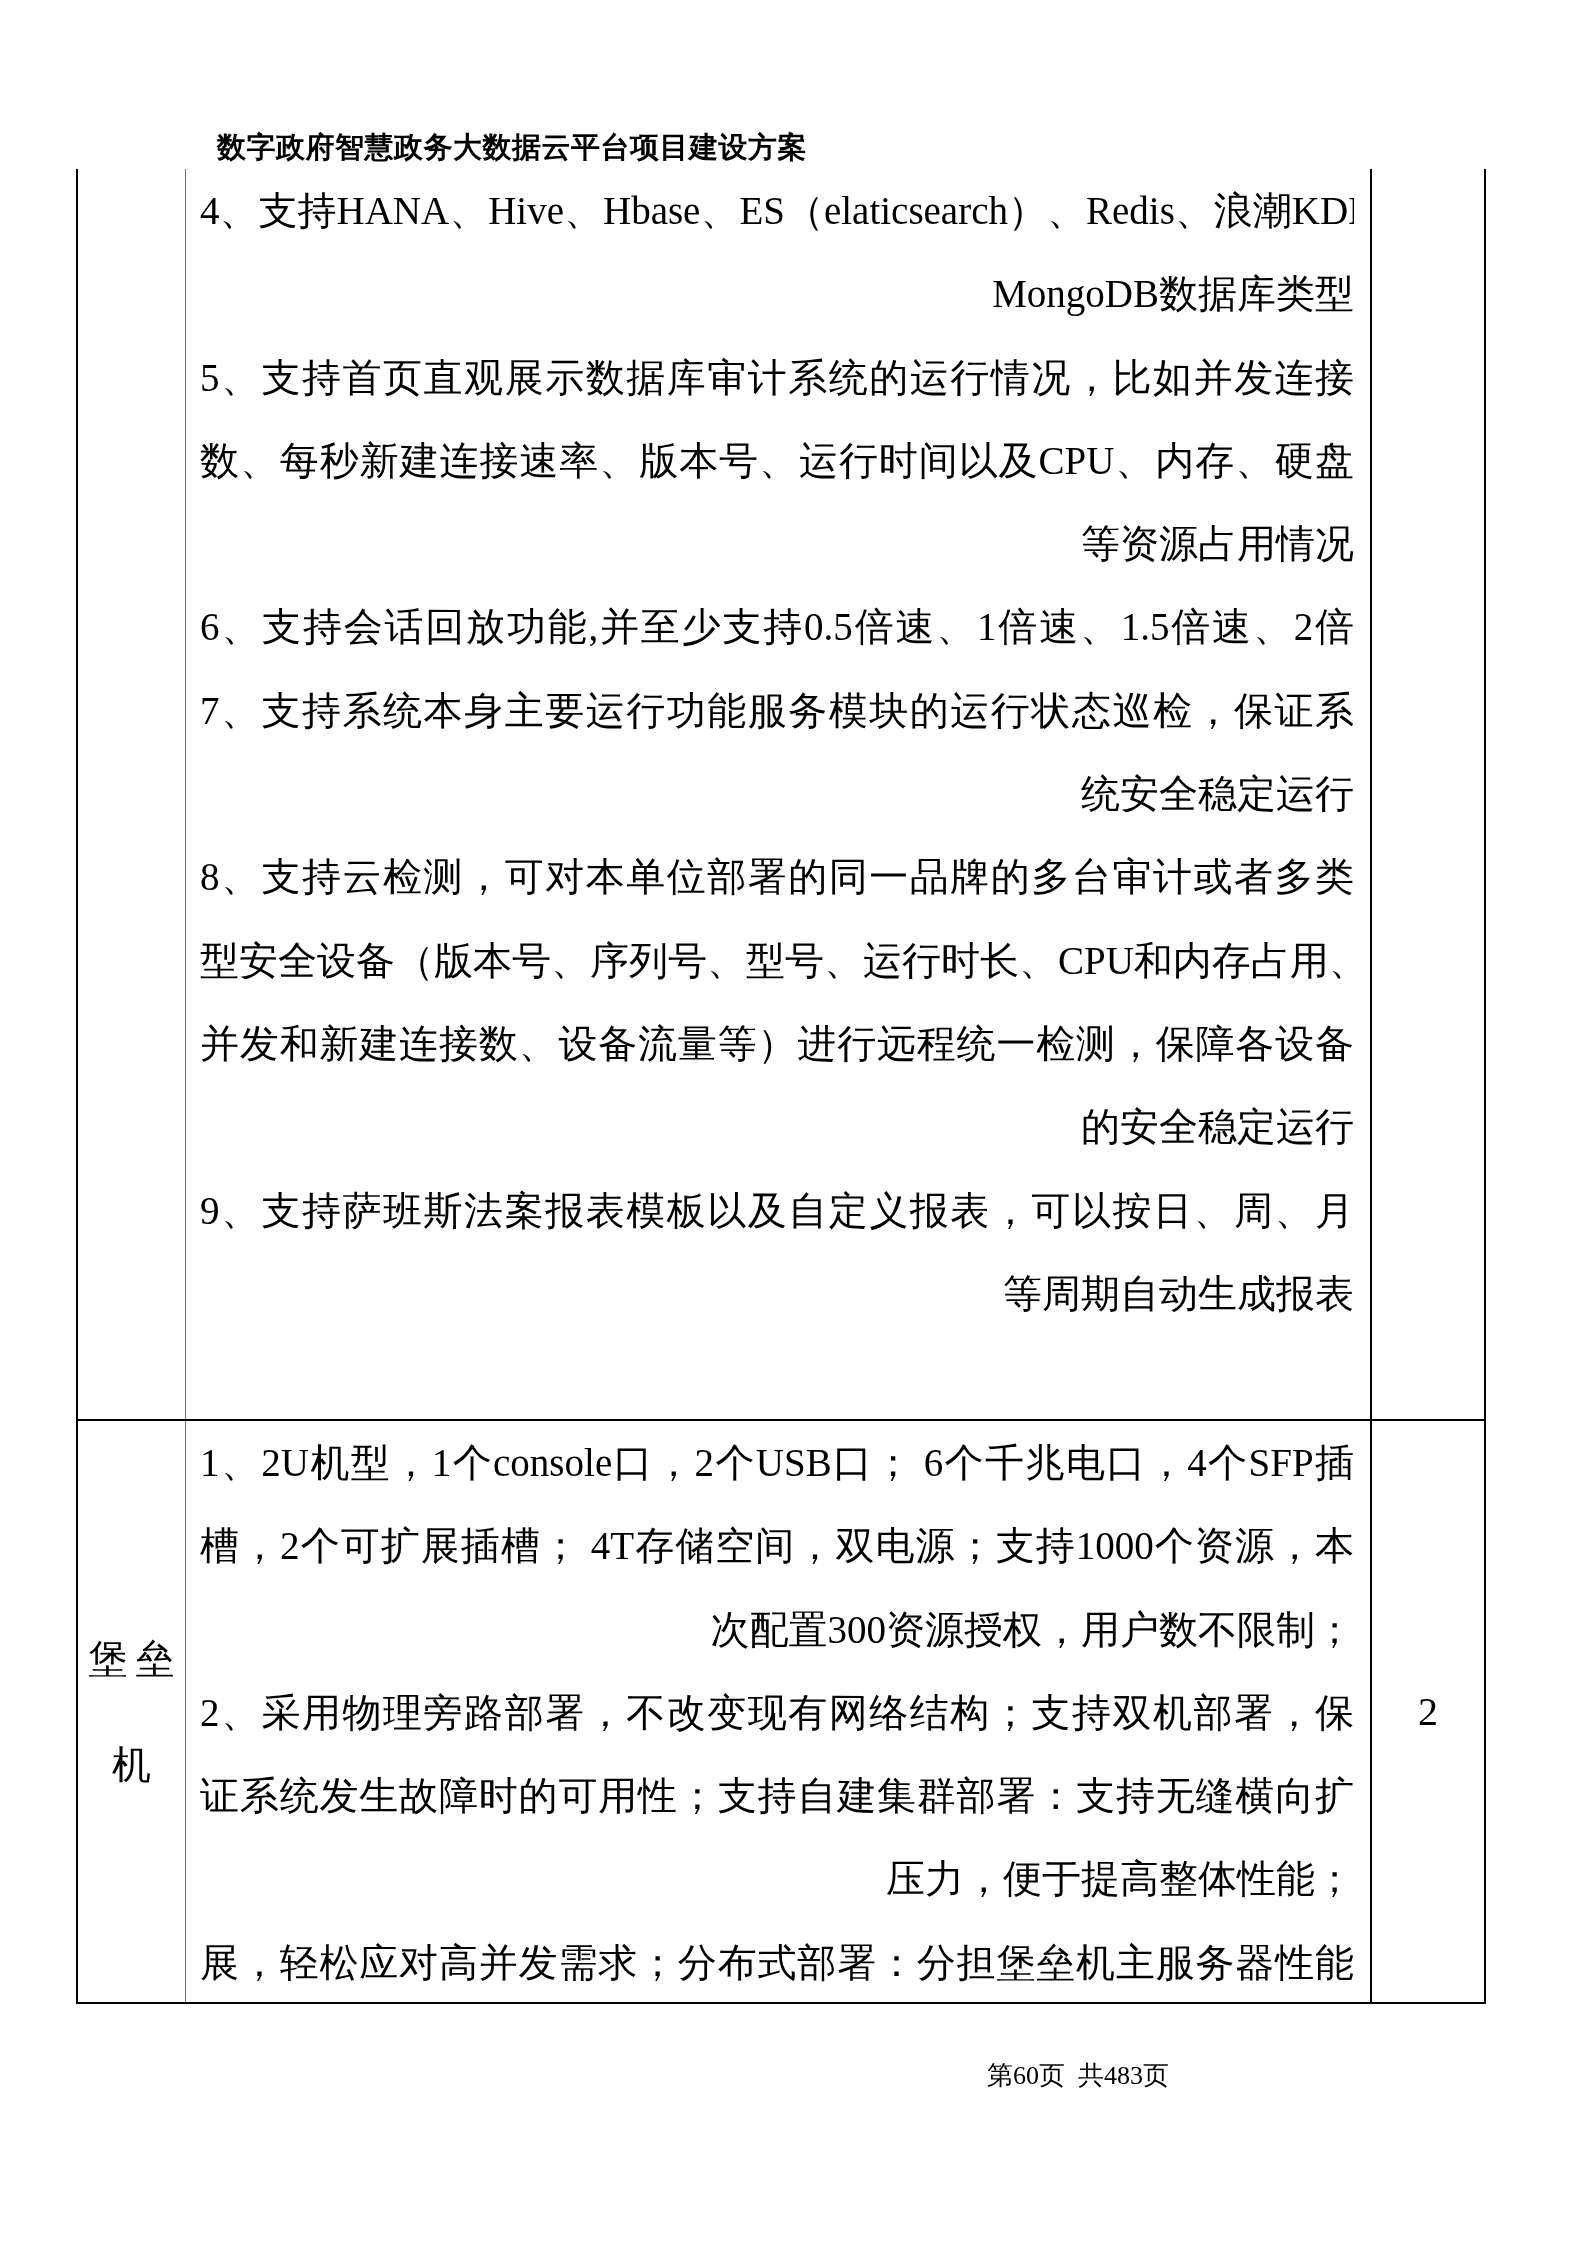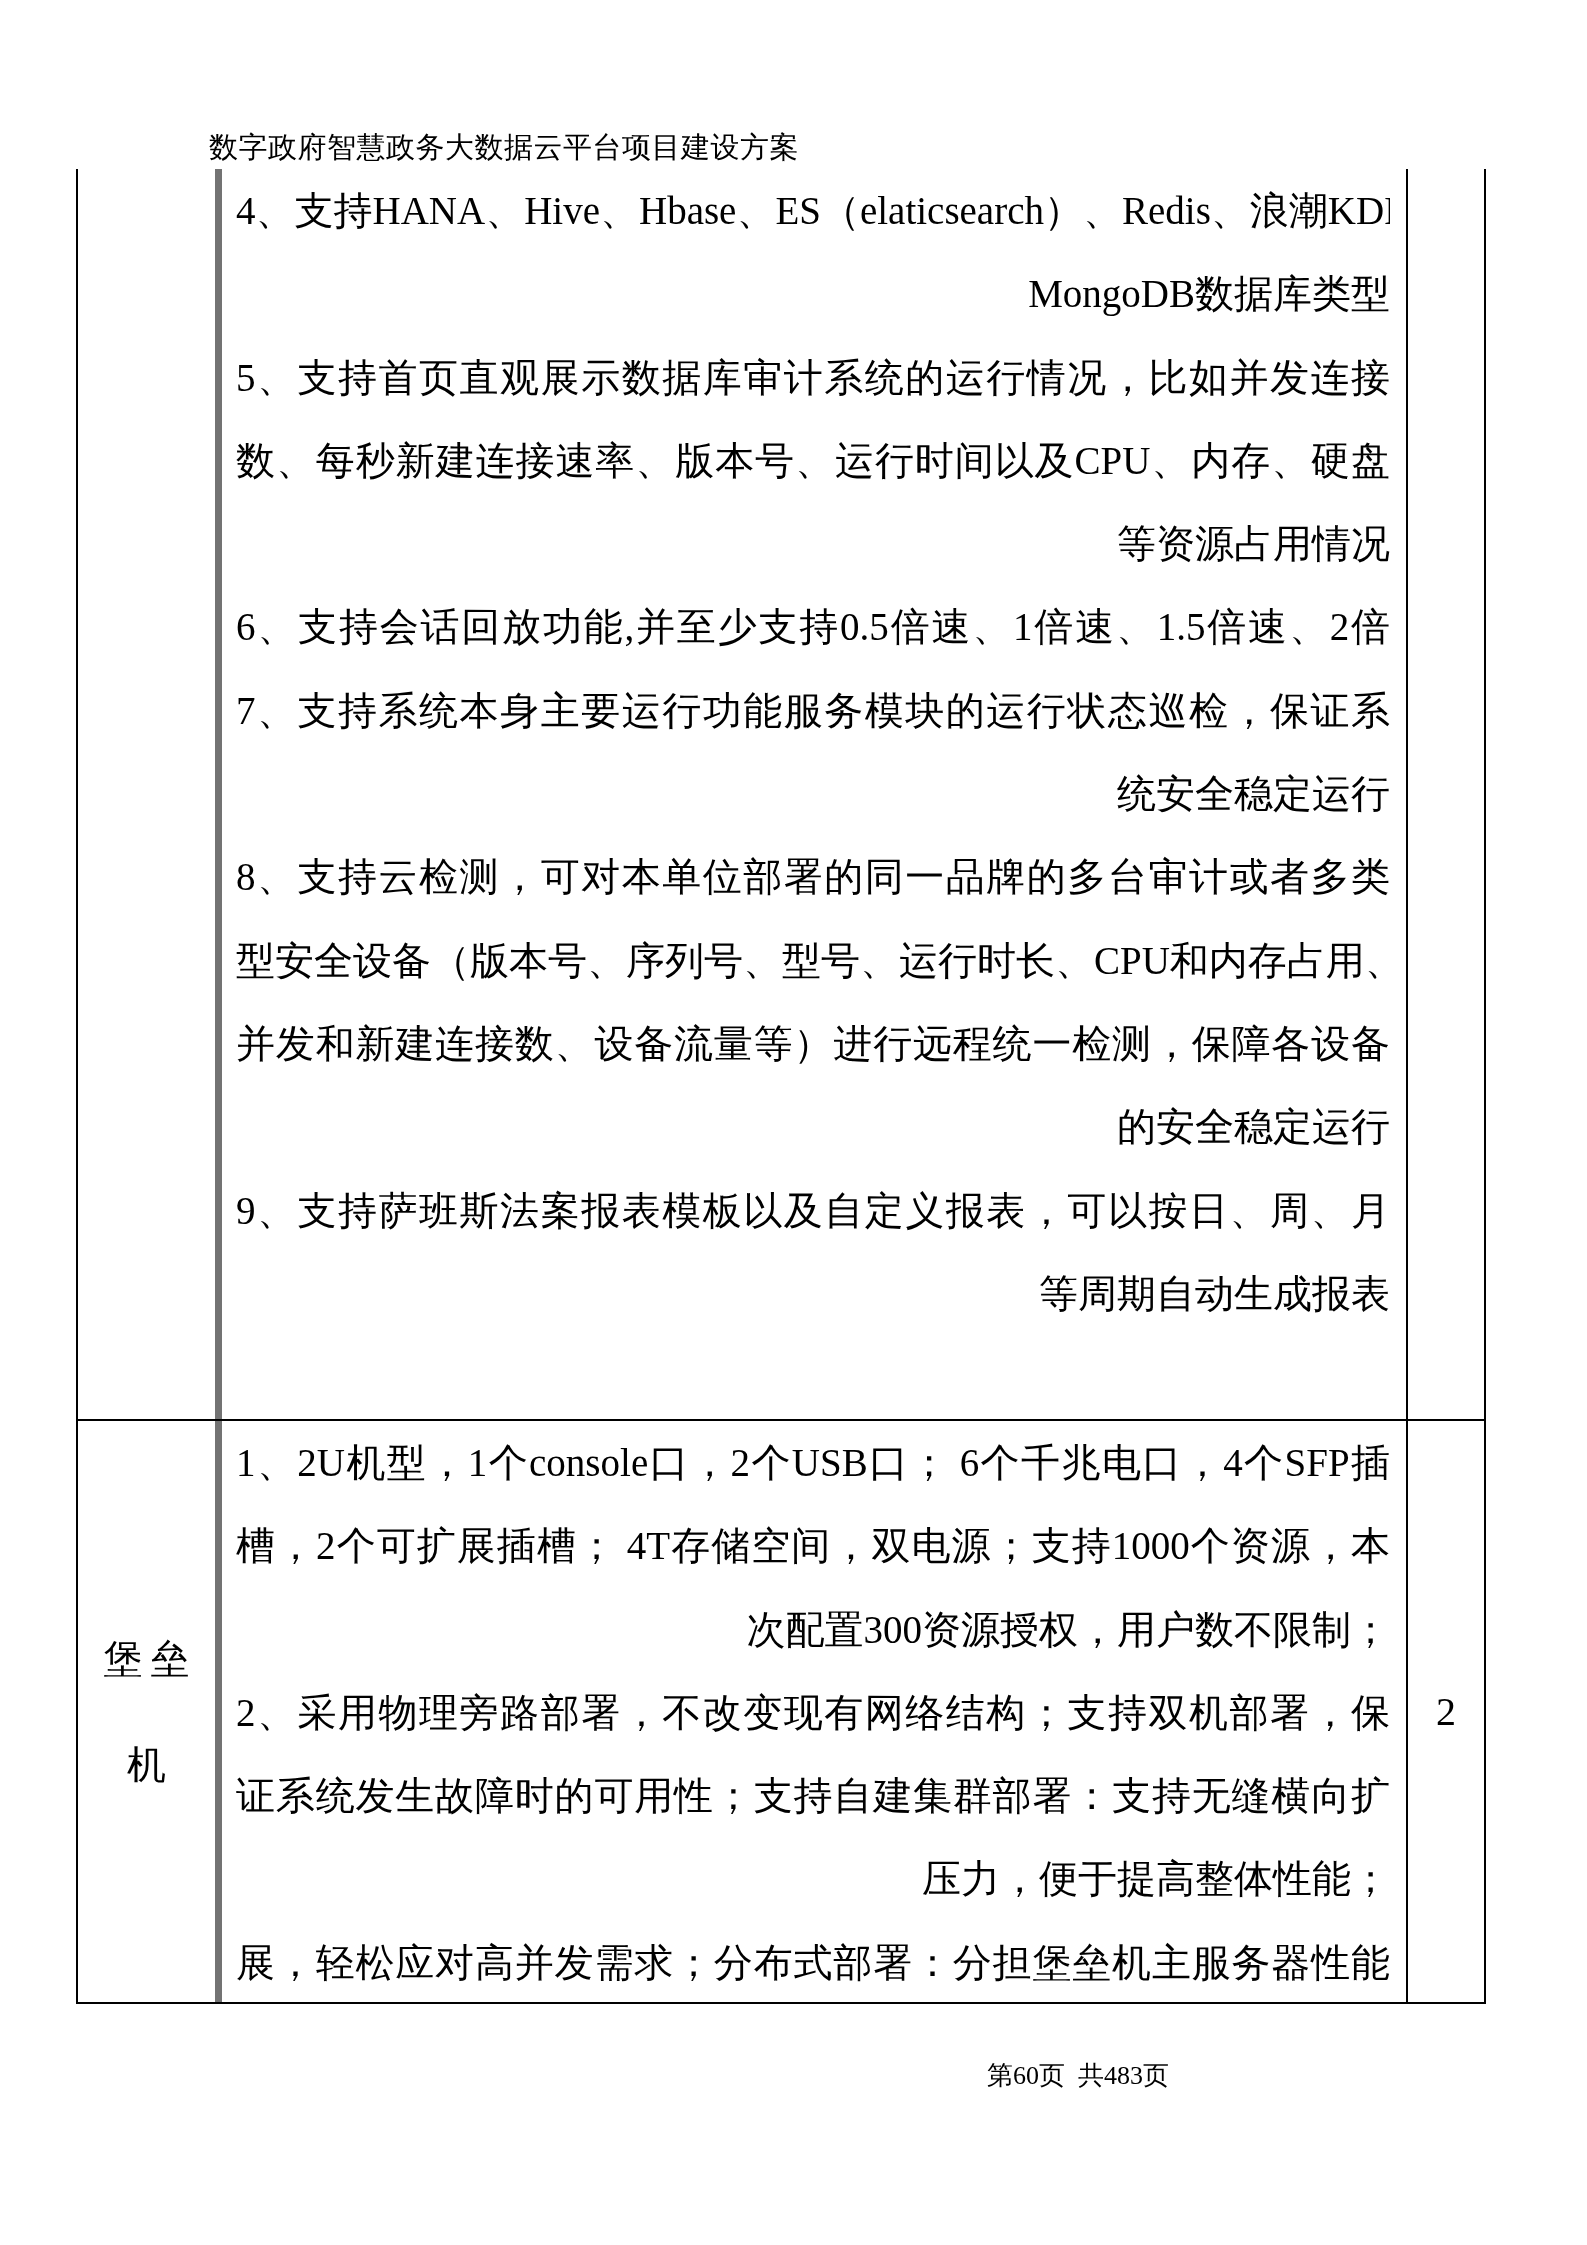--- a/index.html
+++ b/index.html
@@ -2,34 +2,34 @@
 <html><head>
 <meta charset="utf-8">
 <style>
   html,body{margin:0;padding:0;}
   body{
     width:1587px;height:2245px;position:relative;background:#ffffff;
     font-family:"Liberation Serif","DejaVu Serif",serif;color:#000;
     overflow:hidden;
   }
   .doc-header{
-    position:absolute;left:209px;top:128px;
-    font-size:29px;font-weight:normal;letter-spacing:0.5px;white-space:nowrap;
+    position:absolute;left:217px;top:128px;
+    font-size:29px;font-weight:bold;letter-spacing:0.5px;white-space:nowrap;
   }
   .spec-table{
     position:absolute;left:76px;top:169px;width:1410px;
     border-left:2px solid #000;border-right:2px solid #000;border-bottom:2px solid #000;
     box-sizing:border-box;
   }
   .t-row{display:flex;box-sizing:border-box;}
   .t-row.r1{height:1250px;}
   .t-row.r2{height:583px;border-top:2px solid #000;}
   .cell{box-sizing:border-box;overflow:hidden;}
   .cell-label{
-    width:144px;border-right:7px solid #737373;
+    width:108px;border-right:1px solid #737373;
     display:flex;flex-direction:column;justify-content:center;align-items:center;
     font-size:39px;
     gap:22px;
   }
   .cell-main{
     width:1186px;border-right:2px solid #000;
     padding:0 16px 0 14px;font-size:39px;
   }
   .cell-qty{
     flex:1;display:flex;align-items:center;justify-content:center;font-size:40px;

